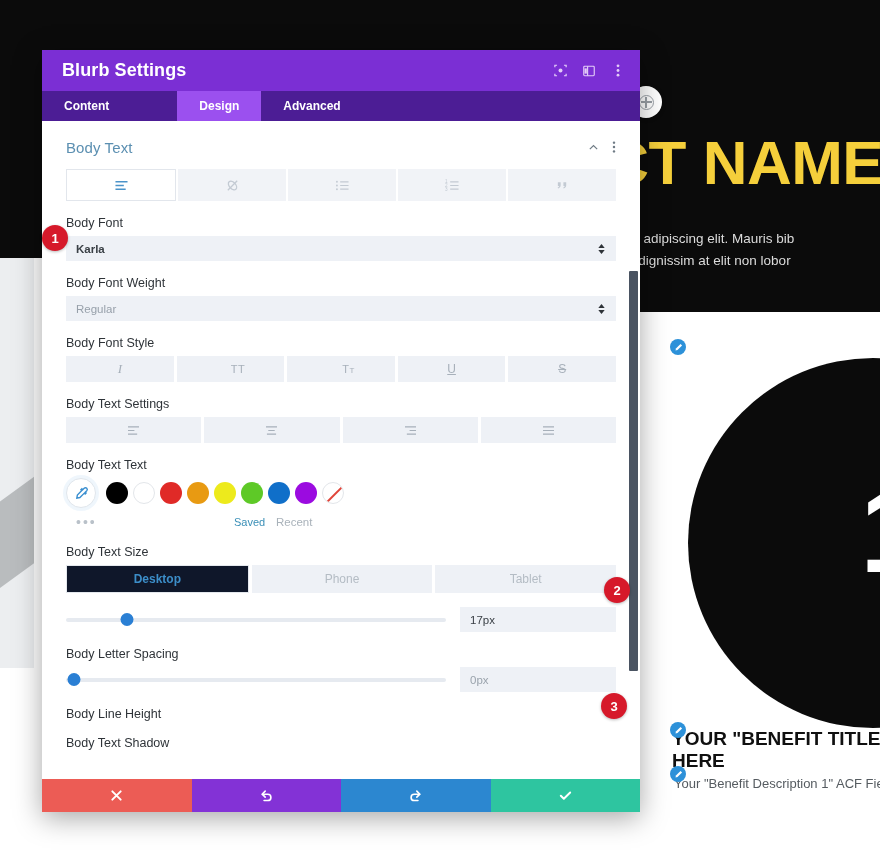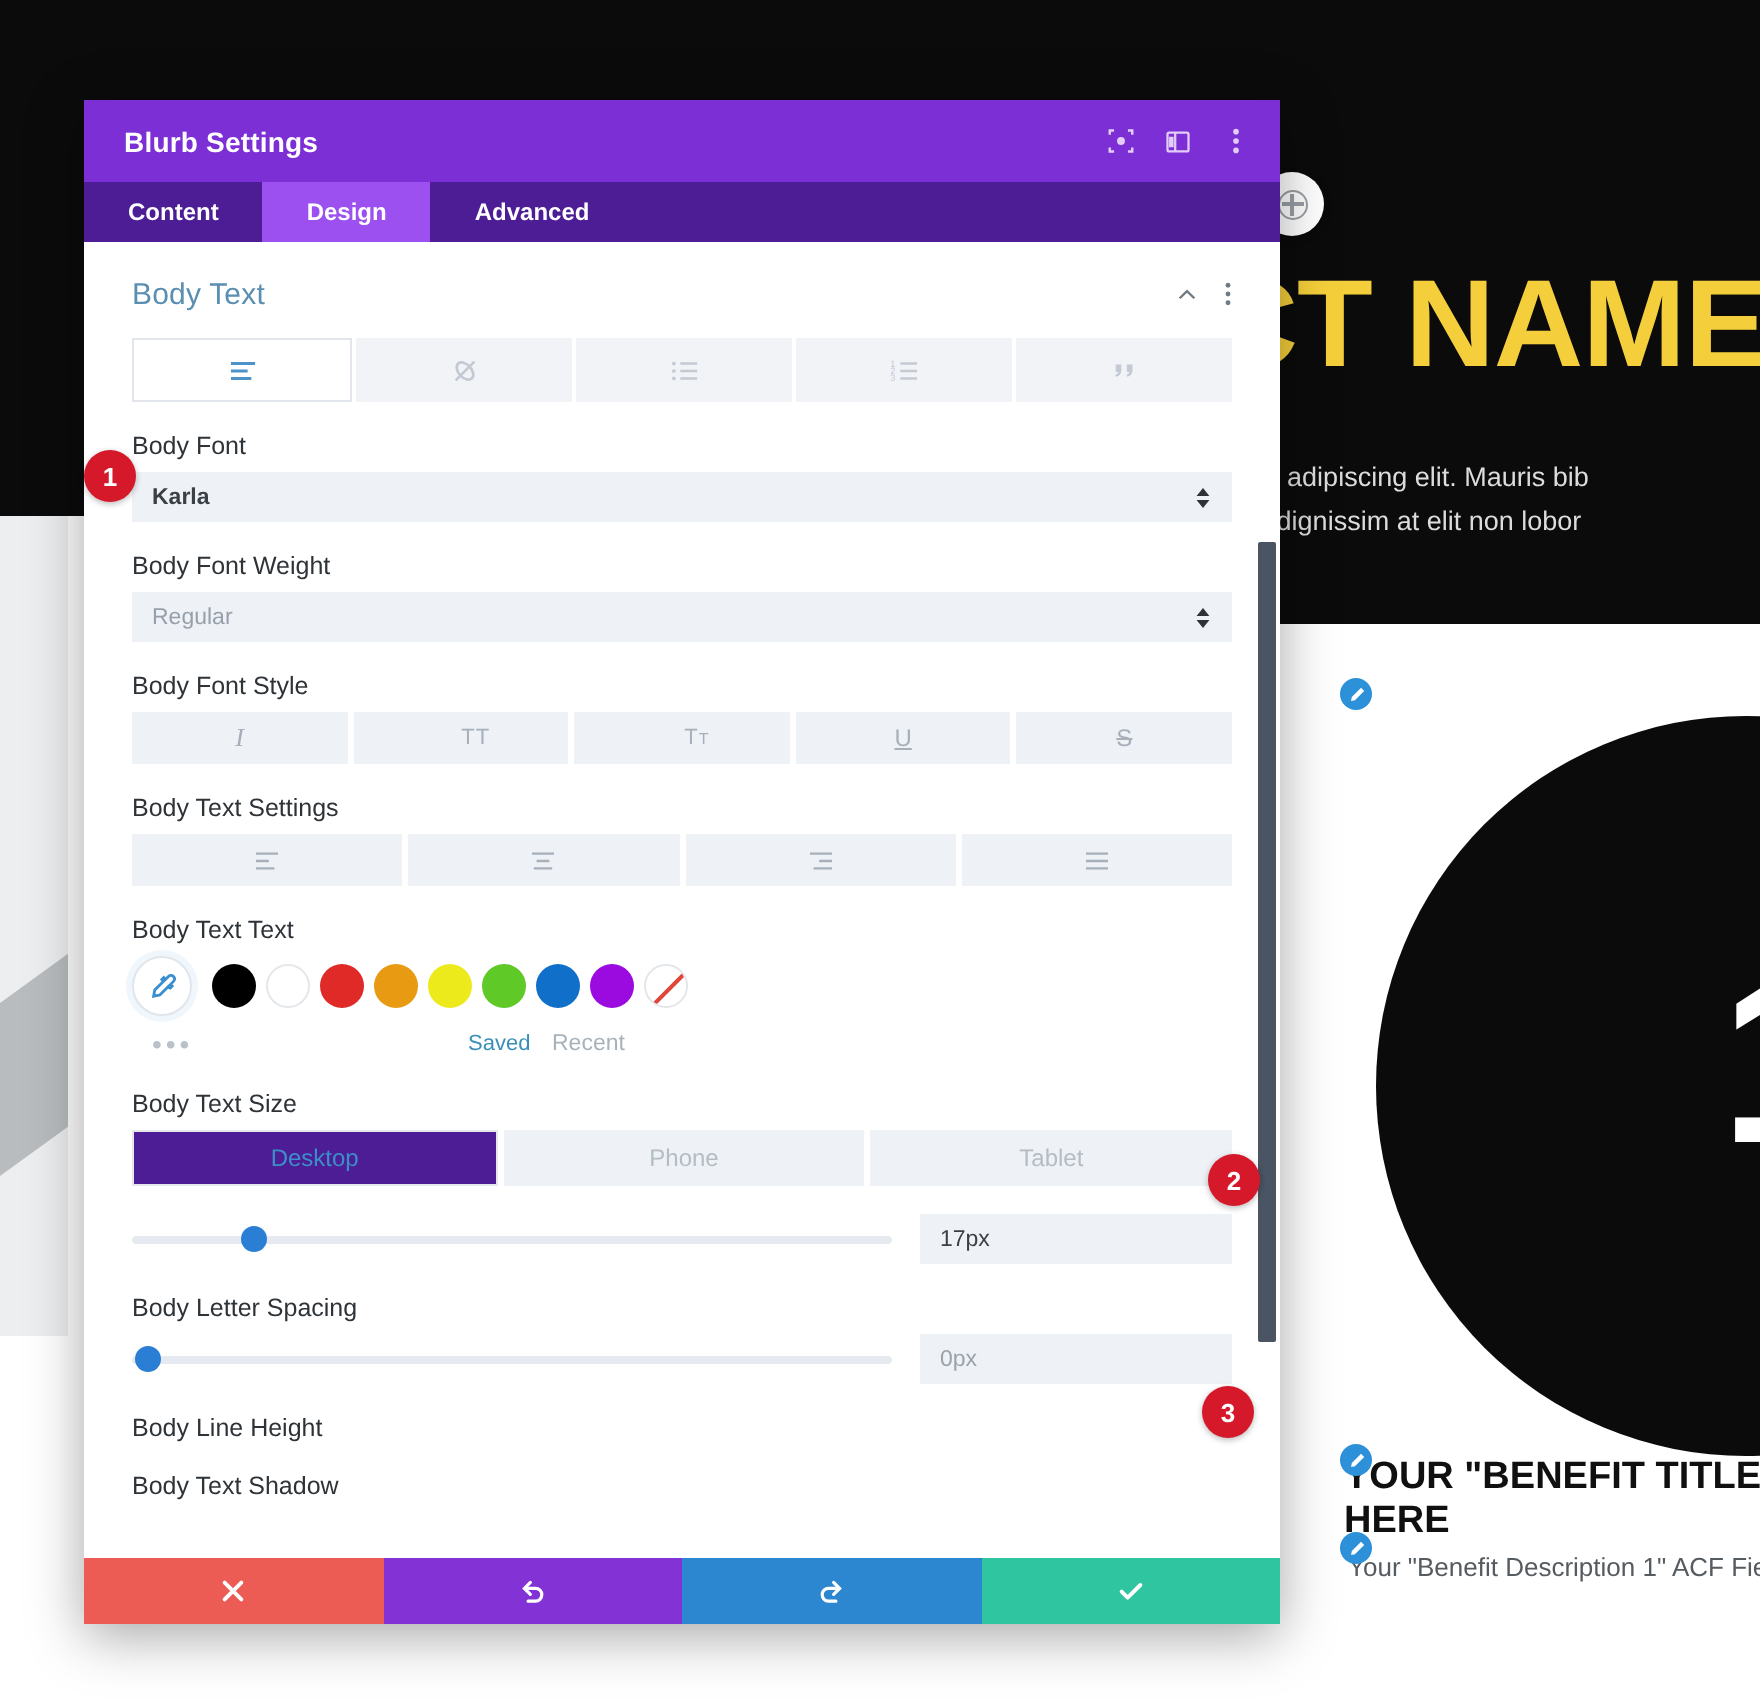--- a/index.html
+++ b/index.html
@@ -180,21 +180,21 @@
   .modal-header {
     height: 41px;
     background: #7b2fd4;
     display: flex;
     align-items: center;
     padding: 0 14px 0 20px;
     flex: none;
   }
   .modal-title {
     color: #ffffff;
-    font-size: 14px;
+    font-size: 18px;
     font-weight: 700;
     letter-spacing: .1px;
     flex: 1;
   }
   .header-actions { display: flex; align-items: center; gap: 13px; }
   .hdr-icon {
     color: #e3cdf7;
     display: flex;
     align-items: center;
     justify-content: center;
@@ -212,21 +212,21 @@
   .tab {
     display: flex;
     align-items: center;
     justify-content: center;
     padding: 0 22px;
     font-size: 12px;
     font-weight: 700;
     color: #ffffff;
     cursor: pointer;
   }
-  .tab.active { background: #9b50ef; }
+  .tab.active { background: #9b50ef; margin-left: 46px; }
 
   .modal-body {
     flex: 1;
     position: relative;
     background: #ffffff;
     overflow: hidden;
     padding: 0 24px;
   }
 
   .section-head {
@@ -397,24 +397,24 @@
     height: 28px;
     background: #eef1f6;
     display: flex;
     align-items: center;
     justify-content: center;
     font-size: 12px;
     color: #b4bcc4;
     cursor: pointer;
   }
   .dev-btn.active {
-    background: #4c1d95;
+    background: #0f172a;
     border: 1px solid #e4e8ed;
     color: #3c8ec9;
-    font-weight: 400;
+    font-weight: 700;
   }
 
   
   .slider-row {
     display: flex;
     align-items: center;
     margin-top: 14px;
     gap: 14px;
     position: relative;
   }

